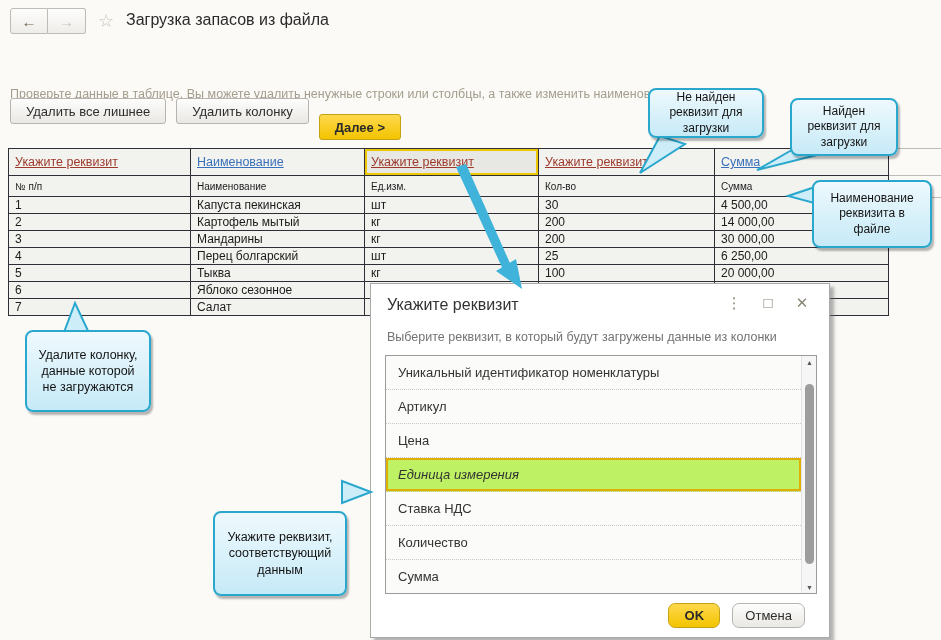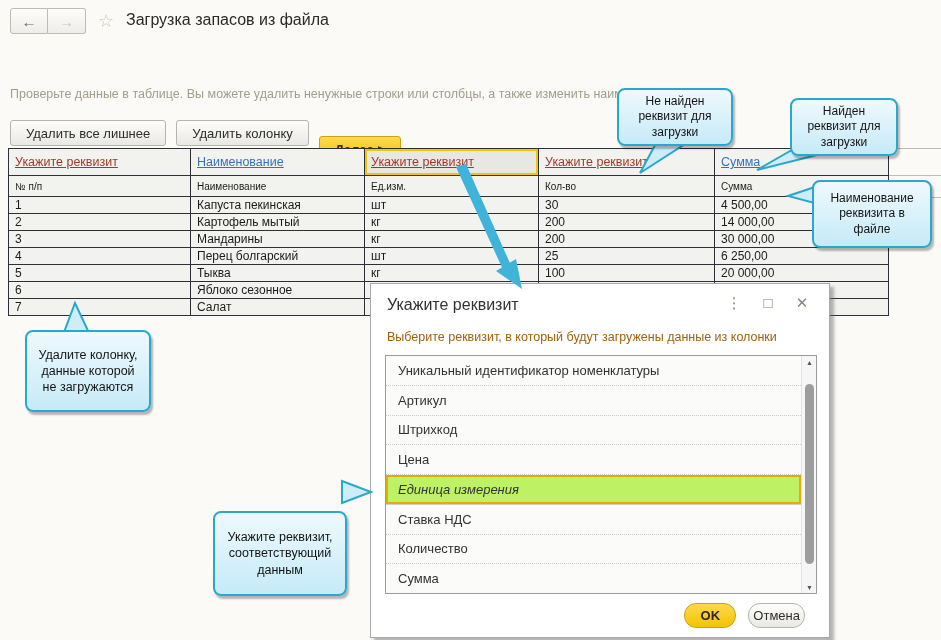--- a/index.html
+++ b/index.html
@@ -15,21 +15,21 @@
   .navbtn.first { border-radius:3px 0 0 3px; }
   .navbtn.last  { border-radius:0 3px 3px 0; border-left:none; }
   .nav-enabled  { color:#6f6753; font-weight:bold; }
   .nav-disabled { color:#c8c4ba; font-weight:bold; }
   .star { position:absolute; left:98px; top:10px; font-size:18px; color:#c9c5bb; z-index:2; }
   .wtitle { position:absolute; left:126px; top:11px; font-size:16px; color:#2b2b2b; z-index:2; }
 
   .step-heading { position:absolute; left:10px; top:48px; font-size:17px; color:#3c3c3c; z-index:2; }
   .step-desc { position:absolute; left:10px; top:87px; width:920px; font-size:12.5px; color:#a39d8d; z-index:1; white-space:nowrap; overflow:hidden; }
 
-  .btnrow { position:absolute; left:10px; top:120px; display:flex; gap:10px; z-index:2; }
+  .btnrow { position:absolute; left:10px; top:98px; display:flex; gap:10px; z-index:2; }
   .btn { display:inline-flex; align-items:center; justify-content:center; height:26px; padding:0 15px;
          background:linear-gradient(180deg,#fdfdfc,#e9e8e4); border:1px solid #b6b4ae; border-radius:3px;
          font-size:13px; color:#2d2d2d; cursor:default; }
   .btn-yellow { background:linear-gradient(180deg,#ffd84d,#f3c400); border:1px solid #c8a215;
                 font-weight:bold; color:#2a2a2a;margin-top:16px; }
 
   
   .grid { position:absolute; left:8px; top:148px; z-index:5; border-collapse:collapse; table-layout:fixed; }
   .grid td { border:1px solid #2e2e36; background:#f2f2ef; padding:0 6px; font-size:12px; color:#1b1b1b;
              white-space:nowrap; overflow:hidden; vertical-align:middle; }
@@ -44,35 +44,35 @@
 
   
   .overlay-svg { position:absolute; z-index:30; }
 
   
   .dlg { position:absolute; left:370px; top:283px; width:460px; height:355px; background:#ffffff;
          border:1px solid #a9a9a9; box-shadow:4px 4px 3px rgba(110,110,110,.5); z-index:20; }
   .dlg-title { position:absolute; left:16px; top:12px; font-size:16px; color:#333; }
   .dlg-icons { position:absolute; right:18px; top:10px; display:flex; gap:16px; color:#8a8674; }
   .dlg-icon { font-size:15px; width:18px; text-align:center; cursor:pointer; }
-  .dlg-sub { position:absolute; left:16px; top:46px; font-size:12.5px; color:#a16207;text-align:center; }
+  .dlg-sub { position:absolute; left:16px; top:46px; font-size:12.5px; color:#737373;text-align:center; }
   .listbox { position:absolute; left:14px; top:71px; width:432px; height:239px; background:#fff;
              border:1px solid #9b9b9b; }
   .list-items { position:absolute; left:0; top:0; right:15px; bottom:0; display:flex; flex-direction:column; }
   .list-item { flex:1; display:flex; align-items:center; padding-left:12px; font-size:13px; color:#333;
                border-bottom:1px dotted #c9c9c9; background:#fbfbfa; cursor:pointer; }
   .list-item:last-child { border-bottom:none; }
   .list-item.sel { background:#bef264; box-shadow:inset 0 0 0 2px #dfae00;font-style:italic; }
   .scrollbar { position:absolute; right:0; top:0; width:15px; bottom:0; background:#f6f6f6; border-left:1px solid #e2e2e2; }
   .scroll-arrow { position:absolute; left:0; width:15px; height:12px; font-size:7px; color:#555;
                   display:flex; align-items:center; justify-content:center; cursor:pointer; }
   .scroll-thumb { position:absolute; left:3px; width:9px; top:28px; height:180px; background:#9d9d9d; border-radius:5px; cursor:pointer; }
   .dlg-btns { position:absolute; right:24px; bottom:9px; display:flex; gap:12px; }
-  .dlg-btn { height:25px; min-width:52px; padding:0 4px; display:inline-flex; align-items:center; justify-content:center;
-             font-size:13px; border-radius:12px; cursor:pointer; }
+  .dlg-btn { height:25px; min-width:52px; padding:0 12px; display:inline-flex; align-items:center; justify-content:center;
+             font-size:13px; border-radius:7px; cursor:pointer; }
   .dlg-ok { background:linear-gradient(180deg,#ffd84d,#f3c400); border:1px solid #c8a215; font-weight:bold; color:#2a2a2a; }
   .dlg-cancel { background:linear-gradient(180deg,#fdfdfc,#e9e8e4); border:1px solid #b6b4ae; color:#2d2d2d; }
 
   
   .callout { position:absolute; z-index:31; display:flex; align-items:center; justify-content:center; text-align:center;
              background:linear-gradient(180deg,#eef9fd 0%, #c6eaf7 100%); border:2px solid #2aa7cd; border-radius:8px;
              box-shadow:2px 3px 2px rgba(0,0,0,.28); font-size:12px; color:#141414; line-height:1.3; padding:4px 7px; }
 </style>
 </head>
 <body>
@@ -188,21 +188,20 @@
       <span class="dlg-icon">⋮</span>
       <span class="dlg-icon">□</span>
       <span class="dlg-icon">✕</span>
     </div>
     <div class="dlg-sub">Выберите реквизит, в который будут загружены данные из колонки</div>
 
     <div class="listbox">
       <div class="list-items">
         <div class="list-item">Уникальный идентификатор номенклатуры</div>
         <div class="list-item">Артикул</div>
-        <div class="list-item">Штрихкод</div>
         <div class="list-item">Цена</div>
         <div class="list-item sel">Единица измерения</div>
         <div class="list-item">Ставка НДС</div>
         <div class="list-item">Количество</div>
         <div class="list-item">Сумма</div>
       </div>
       <div class="scrollbar">
         <div class="scroll-arrow" style="top:0;">▲</div>
         <div class="scroll-thumb"></div>
         <div class="scroll-arrow" style="bottom:0;">▼</div>
@@ -224,19 +223,19 @@
   <svg class="overlay-svg" style="left:780px; top:180px;" width="45" height="30" viewBox="0 0 45 30">
     <polygon points="38,6 38,24 8,16" fill="#cdeef9" stroke="#2aa7cd" stroke-width="2"></polygon>
   </svg>
   <svg class="overlay-svg" style="left:50px; top:295px;" width="50" height="45" viewBox="0 0 50 45">
     <polygon points="13,40 40,40 25,8" fill="#cdeef9" stroke="#2aa7cd" stroke-width="2"></polygon>
   </svg>
   <svg class="overlay-svg" style="left:335px; top:475px;" width="45" height="35" viewBox="0 0 45 35">
     <polygon points="7,6 7,28 36,17" fill="#cdeef9" stroke="#2aa7cd" stroke-width="2"></polygon>
   </svg>
 
-  <div class="callout" style="left:617px; top:88px;  width:116px; height:58px;">Не найден реквизит для загрузки</div>
+  <div class="callout" style="left:648px; top:88px;  width:116px; height:50px;">Не найден реквизит для загрузки</div>
   <div class="callout" style="left:790px; top:98px;  width:108px; height:58px;">Найден реквизит для загрузки</div>
   <div class="callout" style="left:812px; top:180px; width:120px; height:68px;">Наименование реквизита в файле</div>
   <div class="callout" style="left:25px;  top:330px; width:126px; height:82px; font-size:12.5px;">Удалите колонку, данные которой не загружаются</div>
   <div class="callout" style="left:213px; top:463px; width:134px; height:85px; font-size:12.5px;margin-top:48px;">Укажите реквизит, соответствующий данным</div>
 
 </div>
 
 </body></html>

